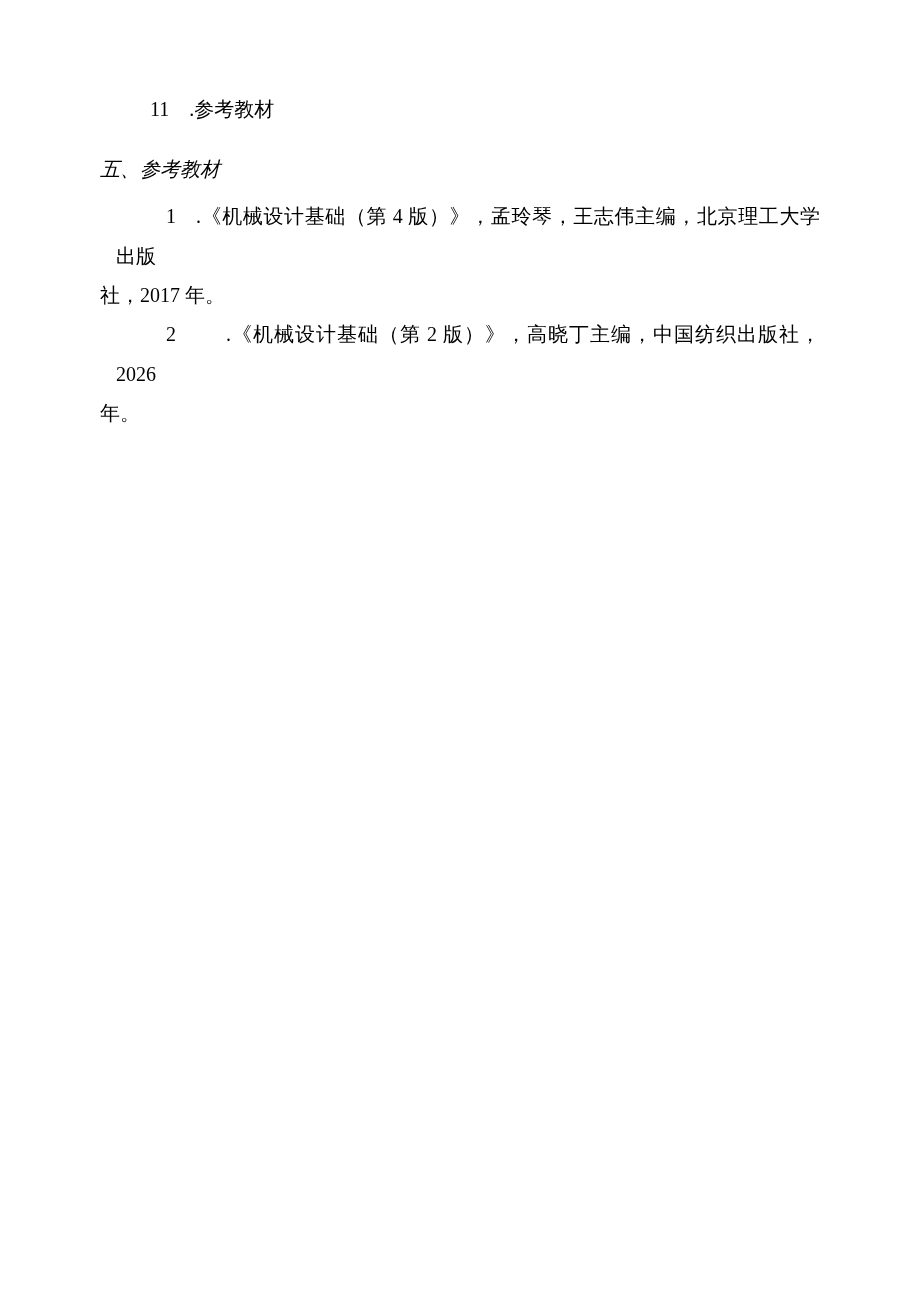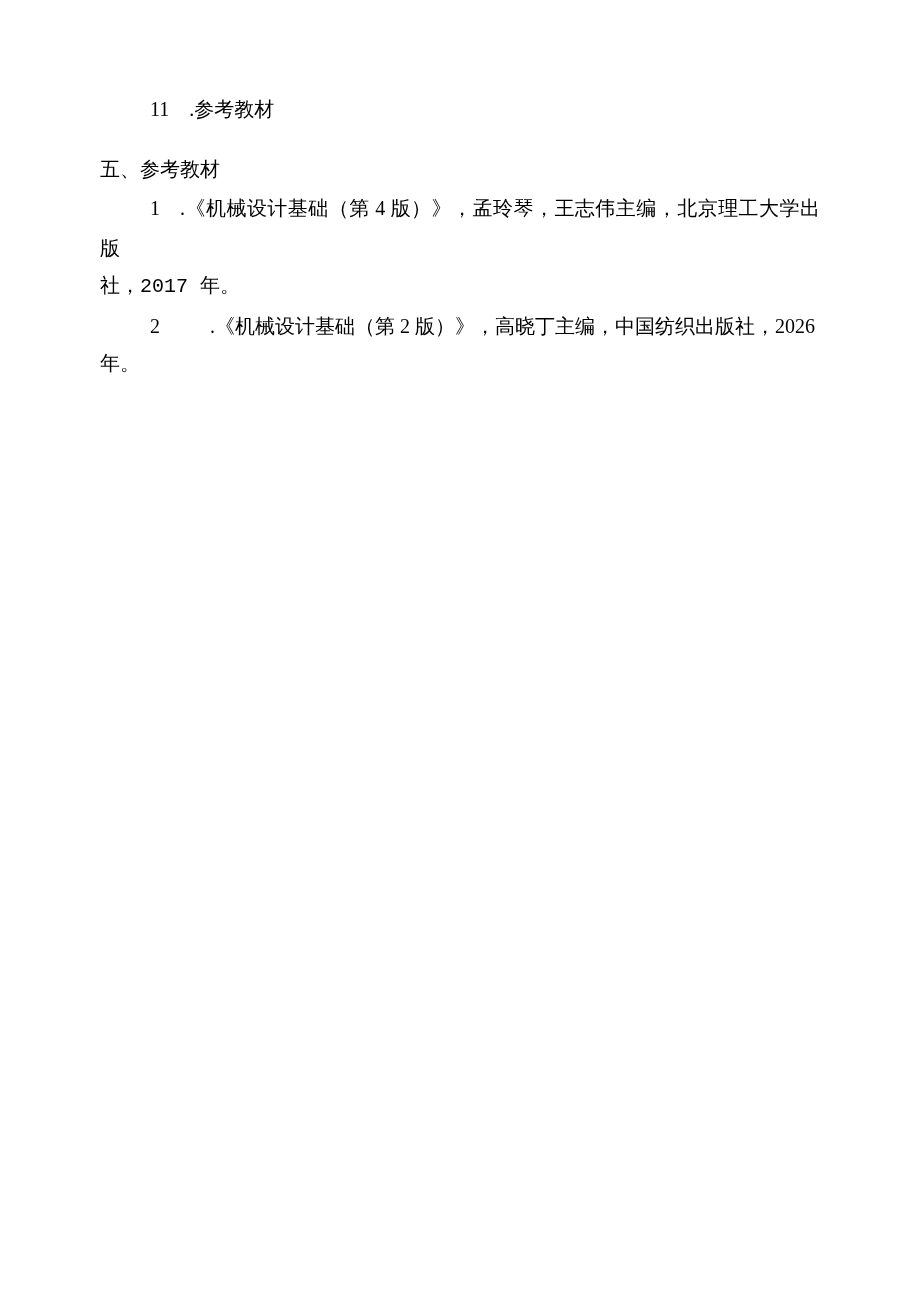--- a/index.html
+++ b/index.html
@@ -20,38 +20,39 @@
     .indent-item {
       text-indent: 2.5em;
       margin-bottom: 6px;
     }
     .indent-item .num {
       margin-right: 1em;
       margin-top: 12px;
     }
     .section-header {
       margin-top: 22px;
-      margin-bottom: 0;
+      margin-bottom: 8px;
       text-indent: 0;
+      font-style: italic;
     }
     .ref-item {
       text-indent: 2.5em;
       text-align: justify;
       line-height: 2.0;
+      margin-left: 16px;
     }
     .ref-item .num {
       margin-right: 1em;
     }
     .ref-item.second .num {
       margin-right: 2.5em;
     }
     .hang {
       display: block;
       text-indent: 0;
-      font-family: Liberation Mono, monospace;
     }
   </style>
 </head>
 <body>
 
 <div class="indent-item">
   <span class="num">11</span><span>.参考教材</span>
 </div>
 
 <div class="section-header">

